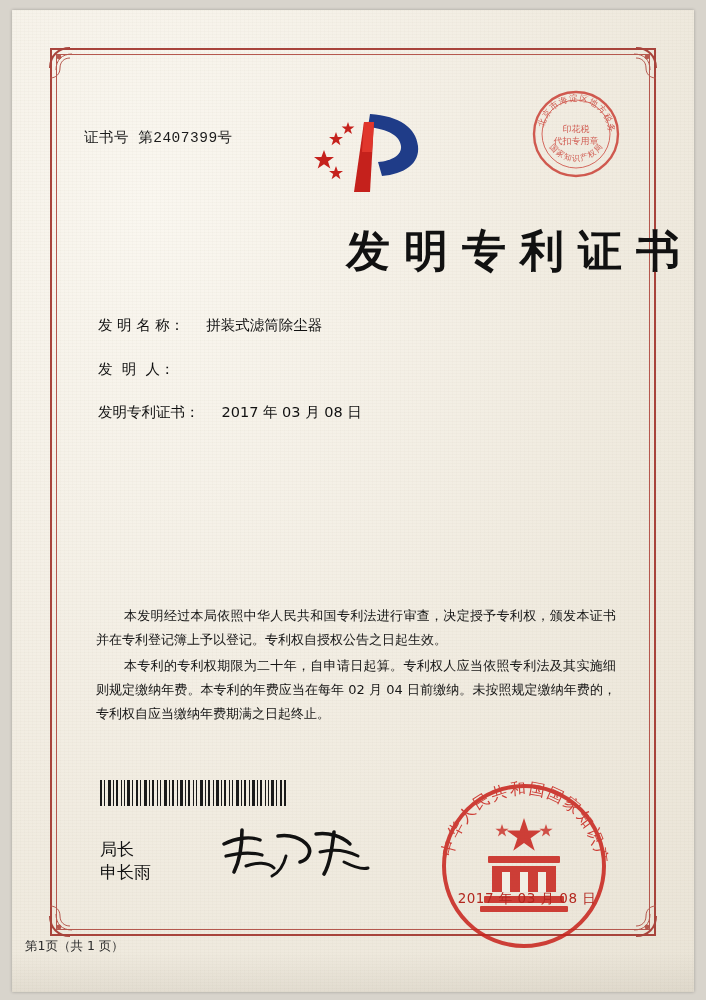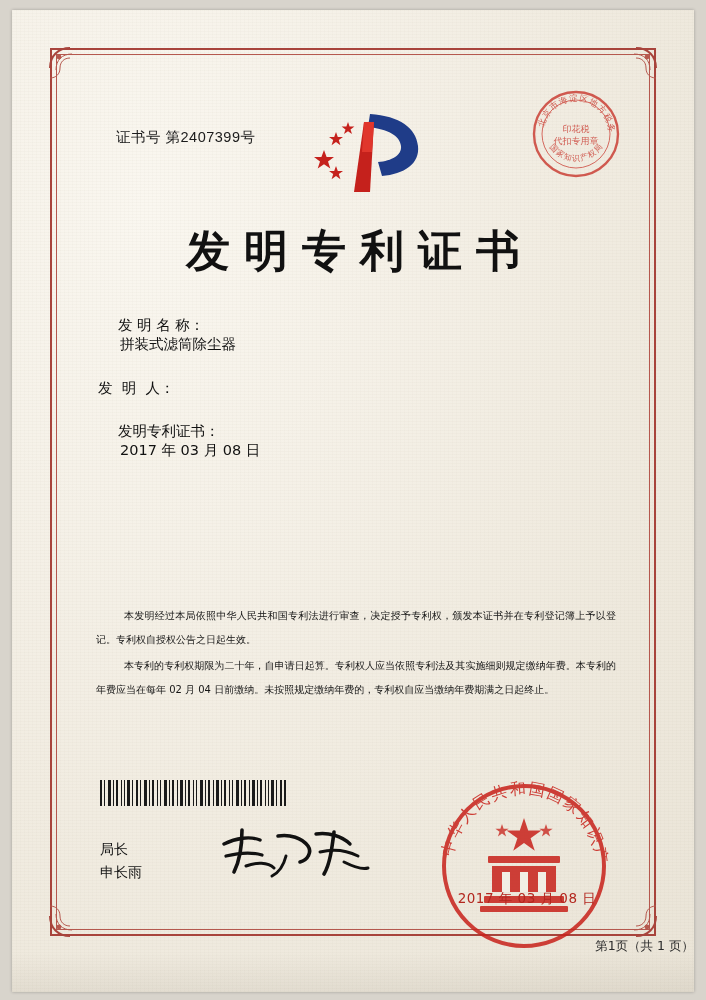--- a/index.html
+++ b/index.html
@@ -64,22 +64,21 @@
   .c-br { right: 34px; bottom: 52px; transform: scale(-1,-1); }
 
   
   .cert-no {
     position: absolute;
     left: 72px;
     top: 118px;
     font-size: 14.5px;
     color: #1b1b1b;
     letter-spacing: 0.5px;
-    font-family: Liberation Sans, sans-serif;
-    margin-left: 32px;
+    font-family: Liberation Mono, monospace;
   }
 
   
   .logo {
     position: absolute;
     left: 296px;
     top: 96px;
     width: 120px;
     height: 92px;
   }
@@ -92,21 +91,21 @@
     width: 92px;
     height: 92px;
   }
 
   
   .title {
     position: absolute;
     left: 0;
     right: 0;
     top: 212px;
-    text-align: center;
+    text-align: right;
     font-size: 44px;
     letter-spacing: 14px;
     color: #111;
     font-family: "DejaVu Sans", sans-serif;
     font-weight: 700;
     text-indent: 14px;
   }
 
   
   .fields {
@@ -115,21 +114,20 @@
     top: 306px;
     width: 520px;
   }
   .field-row {
     display: flex;
     align-items: baseline;
     margin-bottom: 24.5px;
     font-size: 14.5px;
     color: #1a1a1a;
     font-family: "DejaVu Sans", sans-serif;
-    flex-direction: column;
   }
   .field-label {
     white-space: pre;
     color: #111;
   }
   .field-value {
     color: #111;
     padding-left: 2px;
     margin-left: 20px;
   }
@@ -137,21 +135,21 @@
     font-family: "DejaVu Sans", sans-serif;
     letter-spacing: 0.4px;
   }
 
   
   .body-text {
     position: absolute;
     left: 84px;
     top: 594px;
     width: 520px;
-    font-size: 10px;
+    font-size: 13px;
     line-height: 24px;
     color: #151515;
     text-align: justify;
     font-family: "DejaVu Sans", sans-serif;
   }
   .body-text p {
     margin: 0 0 2px 0;
     text-indent: 28px;
   }
 
@@ -162,21 +160,21 @@
     top: 770px;
     width: 186px;
     height: 26px;
   }
 
   
   .director {
     position: absolute;
     left: 88px;
     top: 828px;
-    font-size: 14px;
+    font-size: 17px;
     line-height: 23px;
     color: #141414;
     font-family: "DejaVu Sans", sans-serif;
   }
   .signature {
     position: absolute;
     left: 204px;
     top: 812px;
     width: 160px;
     height: 62px;
@@ -198,24 +196,24 @@
     text-align: center;
     font-size: 13.5px;
     color: #b3271f;
     font-family: "DejaVu Sans", sans-serif;
     letter-spacing: 0.5px;
   }
 
   
   .footer {
     position: absolute;
-    left: 0;
+    left: 13px;
     right: 0;
     top: 928px;
-    text-align: right;
+    text-align: left;
     font-size: 12.5px;
     color: #2a2a2a;
     font-family: "DejaVu Sans", sans-serif;
   }
   .page-shadow-bottom {
     position:absolute; left:0; right:0; bottom:0; height:40px;
     background: linear-gradient(to bottom, rgba(0,0,0,0) 0%, rgba(120,110,95,0.10) 100%);
     pointer-events:none;
   }
 </style>

